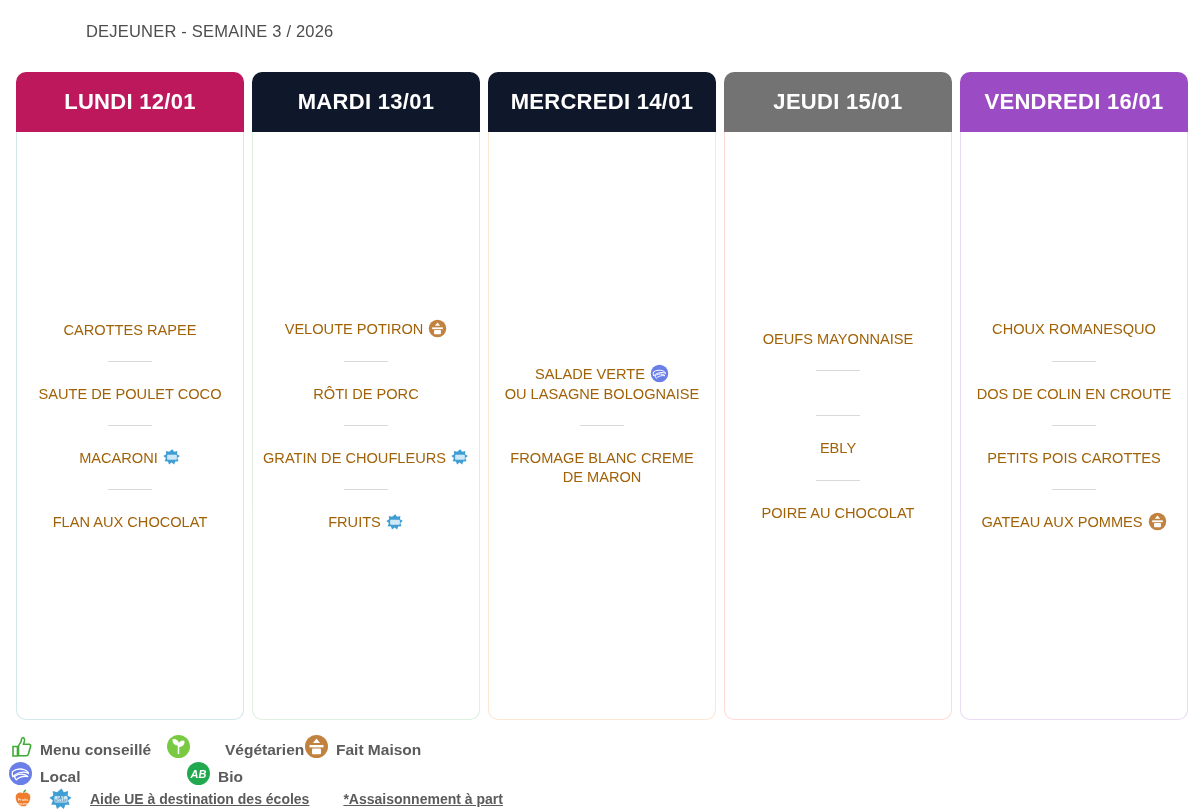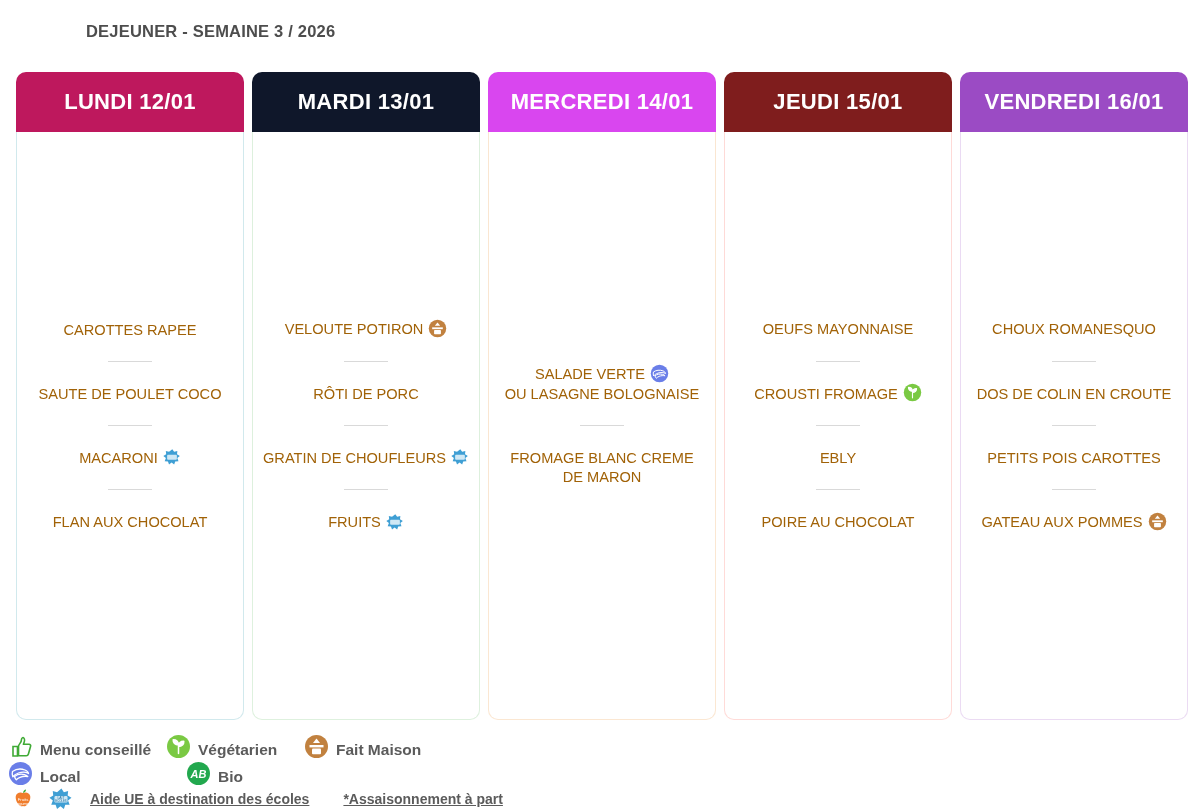--- a/index.html
+++ b/index.html
@@ -17,21 +17,21 @@
     width: 1199px;
     height: 811px;
   }
 
   
   .page-title {
     position: absolute;
     left: 86px;
     top: 22px;
     font-size: 16.5px;
-    font-weight: bold;
+    font-weight: normal;
     color: #4d4d4d;
     letter-spacing: 0.2px;
     white-space: nowrap;
   }
 
   
   .week-grid {
     position: absolute;
     left: 16px;
     top: 72px;
@@ -221,52 +221,46 @@
             <div class="dish">
               <span class="dish-line"><span class="dish-text">FRUITS</span><span class="badge"><svg width="18" height="18" viewBox="0 0 24 24">
                     <path d="M12 1.6 L14.6 5.4 L19.1 4.2 L18.6 8.9 L22.6 11.2 L19 14.2 L20.7 18.6 L16.1 18.8 L14.6 23.1 L11 20.2 L7.4 23.1 L5.9 18.8 L1.3 18.6 L3 14.2 L-0.6 11.2 L3.4 8.9 L2.9 4.2 L7.4 5.4 Z" transform="translate(1,0) scale(0.95)" fill="#3f9fd4"></path>
                     <rect x="5.5" y="9" width="13" height="6.5" rx="1.2" fill="#cfe8f5"></rect>
                   </svg></span></span>
             </div>
           </div>
         </div>
       </div>
       <div class="day-card">
-        <div class="day-header" style="background: #d946ef;">MERCREDI 14/01</div>
+        <div class="day-header" style="background: #0f172a;">MERCREDI 14/01</div>
         <div class="day-body" style="border-color: rgba(232, 134, 30, 0.2);">
           <div class="dish-list">
             <div class="dish">
               <span class="dish-line"><span class="dish-text">SALADE VERTE</span><span class="badge"><svg width="19" height="19" viewBox="0 0 25 25">
                     <circle cx="12.5" cy="12.5" r="11.5" fill="#6a7ee8"></circle>
                     <path d="M4.5 10.5 C8 8 13 7.5 17 9 C19 9.8 20.3 11 20.5 12.5 C18 11 14 10.8 10.5 12 C7.8 12.9 5.8 14.4 4.8 15.8 C4.2 14.2 4 12.2 4.5 10.5 Z" fill="none" stroke="#ffffff" stroke-width="1.3" stroke-linejoin="round"></path>
                     <path d="M6.5 15.5 C9 13.5 13 12.8 16.5 13.6 C18 14 19.2 14.7 19.8 15.5 C17.5 15 14.5 15.3 12 16.3 C10.3 17 9 17.9 8.3 18.8 C7.5 18 6.9 16.8 6.5 15.5 Z" fill="none" stroke="#ffffff" stroke-width="1.3" stroke-linejoin="round"></path>
                   </svg></span></span>
               <span class="dish-line"><span class="dish-text">OU LASAGNE BOLOGNAISE</span></span>
             </div>
             <div class="divider"></div>
             <div class="dish">
               <span class="dish-line"><span class="dish-text">FROMAGE BLANC CREME DE MARON</span></span>
             </div>
           </div>
         </div>
       </div>
       <div class="day-card">
-        <div class="day-header" style="background: #7f1d1d;">JEUDI 15/01</div>
+        <div class="day-header" style="background: #737373;">JEUDI 15/01</div>
         <div class="day-body" style="border-color: rgba(252, 74, 60, 0.2);">
           <div class="dish-list">
             <div class="dish">
               <span class="dish-line"><span class="dish-text">OEUFS MAYONNAISE</span></span>
             </div>
             <div class="divider"></div>
-            <div class="dish">
-              <span class="dish-line"><span class="dish-text">CROUSTI FROMAGE</span><span class="badge"><svg width="19" height="19" viewBox="0 0 25 25">
-                    <circle cx="12.5" cy="12.5" r="11.5" fill="#7ac943"></circle>
-                    <path d="M12.5 19.5 L12.5 11 M12.5 11 C9 11 7 8.5 7.2 5.8 C10 5.8 12.3 7.8 12.5 11 Z M12.5 12.5 C16 12.5 18 10 17.8 7.3 C15 7.3 12.7 9.3 12.5 12.5 Z" fill="#ffffff" stroke="#ffffff" stroke-width="1.5" stroke-linecap="round" stroke-linejoin="round"></path>
-                  </svg></span></span>
-            </div>
             <div class="divider"></div>
             <div class="dish">
               <span class="dish-line"><span class="dish-text">EBLY</span></span>
             </div>
             <div class="divider"></div>
             <div class="dish">
               <span class="dish-line"><span class="dish-text">POIRE AU CHOCOLAT</span></span>
             </div>
           </div>
         </div>
@@ -306,21 +300,21 @@
       <div class="legend-item" style="width:158px;">
         <span class="legend-icon">
           <svg width="25" height="24" viewBox="0 0 25 24">
             <path d="M5 11.5 L9.5 11.5 L9.5 21 L5 21 Z" fill="none" stroke="#3faa35" stroke-width="1.6"></path>
             <path d="M10.5 11.5 C10.5 9 13.5 8 13.5 4.5 C13.5 2.8 15 2.3 15.8 3 C16.7 3.8 16.4 7 15.4 9.3 L21 9.3 C22.3 9.3 23 10.2 22.6 11.3 L20.4 19 C20.1 20.1 19.3 20.8 18.2 20.8 L10.5 20.8 Z" fill="none" stroke="#3faa35" stroke-width="1.6" stroke-linejoin="round"></path>
           </svg>
         </span>
         <span class="legend-label">Menu conseillé</span>
       </div>
 
-      <div class="legend-item" style="width:138px;">
+      <div class="legend-item" style="width:138px;gap:27px;">
         <span class="legend-icon">
           <svg width="25" height="25" viewBox="0 0 25 25">
             <circle cx="12.5" cy="12.5" r="11.5" fill="#7ac943"></circle>
             <path d="M12.5 19.5 L12.5 11 M12.5 11 C9 11 7 8.5 7.2 5.8 C10 5.8 12.3 7.8 12.5 11 Z M12.5 12.5 C16 12.5 18 10 17.8 7.3 C15 7.3 12.7 9.3 12.5 12.5 Z" fill="#ffffff" stroke="#ffffff" stroke-width="1.5" stroke-linecap="round" stroke-linejoin="round"></path>
           </svg>
         </span>
         <span class="legend-label">Végétarien</span>
       </div>
 
       <div class="legend-item">

